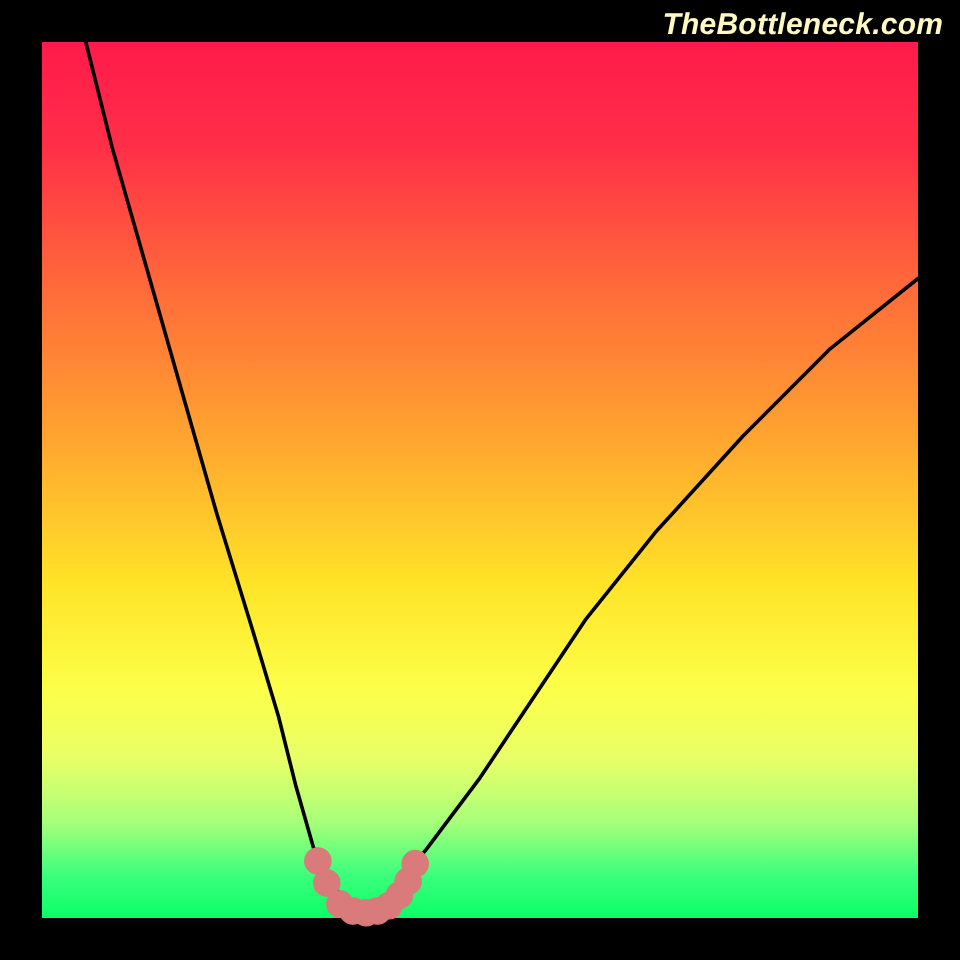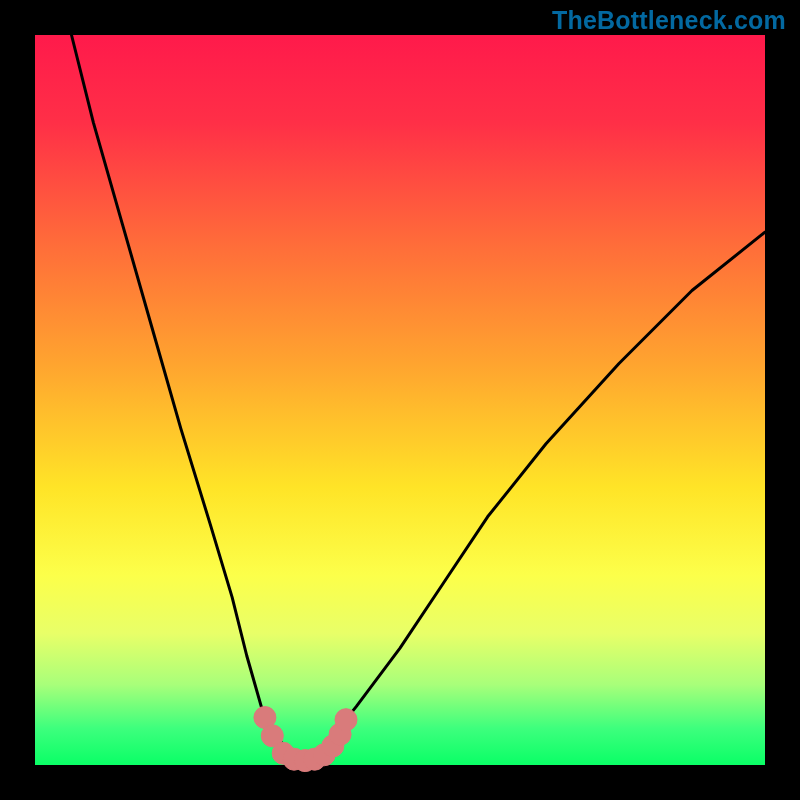--- a/index.html
+++ b/index.html
@@ -17,23 +17,24 @@
     top: 0;
     width: 800px;
     height: 800px;
   }
   .watermark {
     position: absolute;
     top: 6px;
     right: 14px;
     font-size: 25px;
     font-weight: 600;
-    color: #0369a1;
+    color: #fef9c3;
     letter-spacing: 0.2px;
     z-index: 10;
+    font-style: italic;
   }
   svg { display: block; }
 </style>
 </head>
 <body>
 
 <div class="frame">
   <div class="watermark">TheBottleneck.com</div>
   <svg id="chart-svg" width="800" height="800">
       <rect x="0" y="0" width="800" height="800" fill="#000000"></rect>

